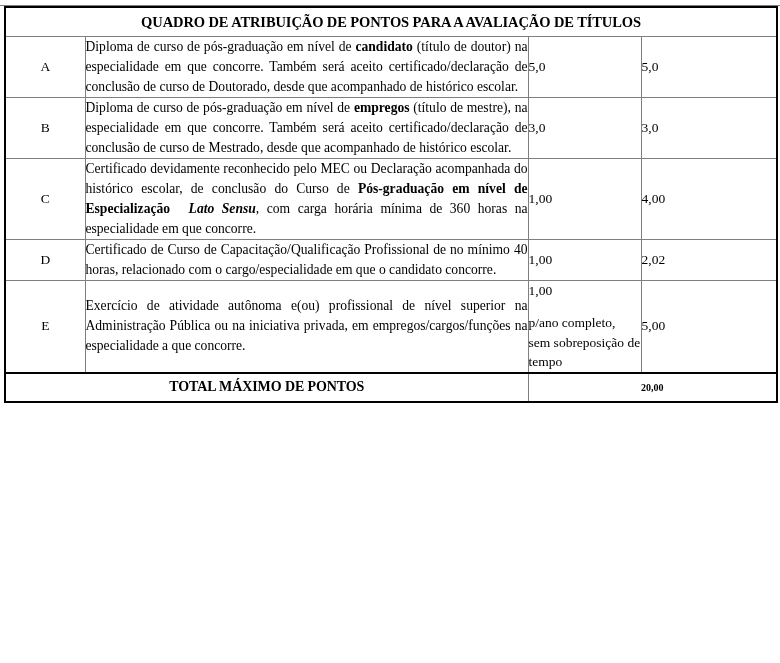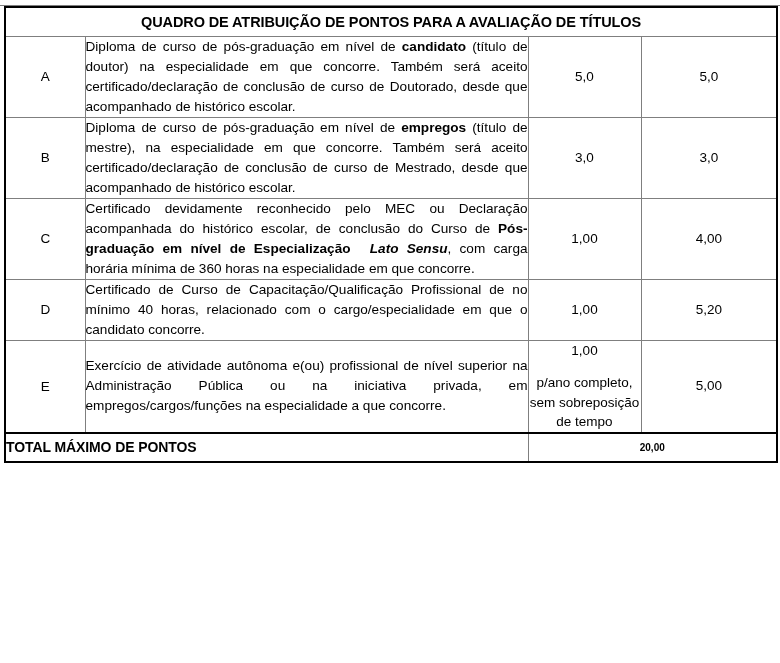--- a/index.html
+++ b/index.html
@@ -15,20 +15,21 @@
     font-family: "Liberation Sans", sans-serif;
     color: #000000;
     -webkit-font-smoothing: antialiased;
   }
 
   .page {
     position: relative;
     width: 780px;
     height: 663px;
     box-sizing: border-box;
+    font-family: Liberation Serif, serif;
   }
 
   
   .top-cut {
     position: absolute;
     top: 0;
     left: 0;
     width: 780px;
     height: 6px;
     overflow: hidden;
@@ -110,21 +111,21 @@
     font-size: 13.6px;
     line-height: 1.47;
     padding: 7px 10px 7px 11px;
     hyphens: none;
   }
   .cell-desc b { font-weight: bold; }
   .cell-desc i { font-style: italic; }
   .cell-desc b i, .cell-desc i b { font-weight: bold; font-style: italic; margin-left: 11px; }
 
   .cell-num {
-    text-align: center;
+    text-align: left;
     font-size: 13.5px;
     line-height: 1.45;
     padding: 4px 4px;
   }
   .cell-num .num-top { display: block; }
   .cell-num .num-note {
     display: block;
     margin-top: 13px;
   }
 
@@ -134,20 +135,21 @@
   
   .total-label {
     font-size: 14px;
     font-weight: bold;
     letter-spacing: -0.1px;
     padding: 5px 0 5px 9px;
     height: 27px;
     border-top: 2px solid #000000 !important;
     border-left: none !important;
     border-bottom: none !important;
+    text-align: center;
   }
   .total-value {
     font-size: 10px;
     font-weight: bold;
     text-align: center;
     height: 27px;
     border-top: 2px solid #000000 !important;
     border-right: none !important;
     border-bottom: none !important;
   }
@@ -203,21 +205,21 @@
           </td>
         <td class="cell-num">4,00</td>
       </tr>
 
       <tr class="rule-dark">
         <td class="cell-alinea">D</td>
         <td class="cell-desc"><span>Certificado de Curso de Capacitação/Qualificação Profissional de no mínimo 40 horas, relacionado com o cargo/especialidade em que o candidato concorre.</span></td>
         <td class="cell-num">
             <span class="num-top">1,00</span>
           </td>
-        <td class="cell-num">5,20</td>
+        <td class="cell-num">2,02</td>
       </tr>
 
       <tr class="rule-dark">
         <td class="cell-alinea">E</td>
         <td class="cell-desc"><span>Exercício de atividade autônoma e(ou) profissional de nível superior na Administração Pública ou na iniciativa privada, em empregos/cargos/funções na especialidade a que concorre.</span></td>
         <td class="cell-num">
           <span class="num-top">1,00</span>
           <span class="num-note">p/ano completo, sem sobreposição de tempo</span>
         </td>
         <td class="cell-num">5,00</td>

